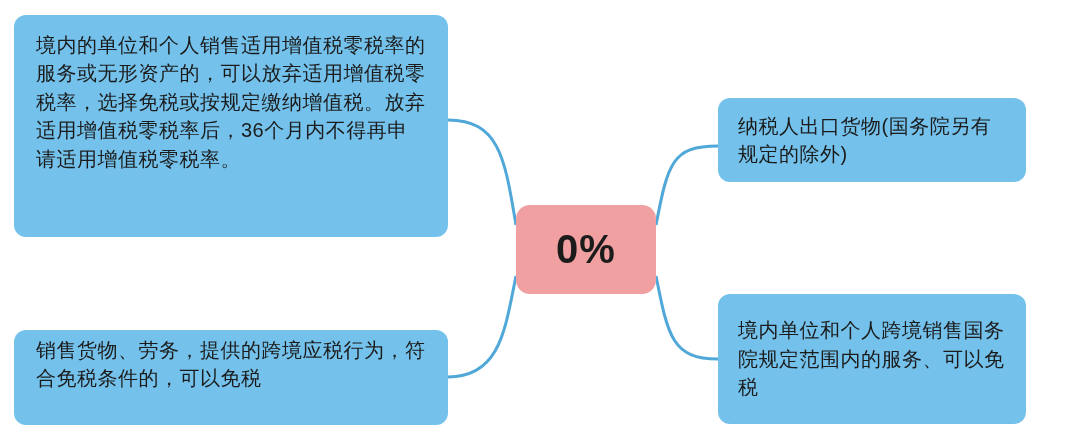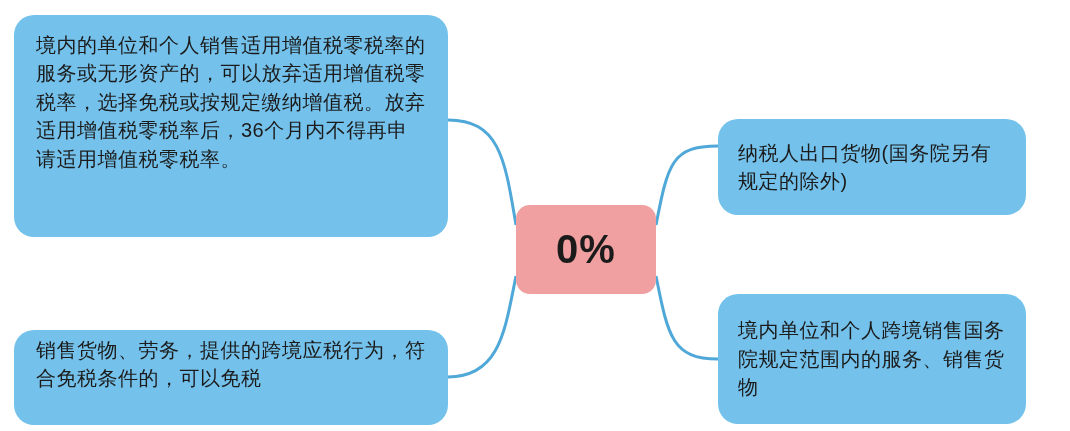--- a/index.html
+++ b/index.html
@@ -21,21 +21,21 @@
     position: absolute;
     left: 0;
     top: 0;
     width: 1070px;
     height: 431px;
     pointer-events: none;
   }
   .node {
     position: absolute;
     box-sizing: border-box;
-    border-radius: 20px;
+    border-radius: 12px;
     color: #1b1b1b;
     line-height: 1.42;
   }
   .blue-node {
     background: #74c2ec;
     font-size: 20px;
     letter-spacing: 0.5px;
     padding: 14px 18px;
   }
   .center-node {
@@ -62,25 +62,24 @@
     width: 434px;
     height: 95px;
     display: flex;
     align-items: flex-start;
     padding: 6px 20px 6px 22px;
   }
   #node-topright {
     left: 718px;
     top: 98px;
     width: 308px;
-    height: 96px;
+    height: 84px;
     display: flex;
     align-items: center;
     padding: 6px 16px 6px 20px;
-    margin-top: 21px;
   }
   #node-bottomright {
     left: 718px;
     top: 294px;
     width: 308px;
     height: 130px;
     display: flex;
     align-items: center;
     padding: 6px 16px 6px 20px;
   }
@@ -113,20 +112,20 @@
 
   <div class="node blue-node" id="node-bottomleft">
     <span class="node-text">销售货物、劳务，提供的跨境应税行为，符合免税条件的，可以免税</span>
   </div>
 
   <div class="node blue-node" id="node-topright">
     <span class="node-text">纳税人出口货物(国务院另有规定的除外)</span>
   </div>
 
   <div class="node blue-node" id="node-bottomright">
-    <span class="node-text">境内单位和个人跨境销售国务院规定范围内的服务、销售货物</span>
+    <span class="node-text">境内单位和个人跨境销售国务院规定范围内的服务、可以免税</span>
   </div>
 
   <div class="node center-node" id="node-center">
     <span class="node-text">0%</span>
   </div>
 
 </div>
 
 </body></html>

